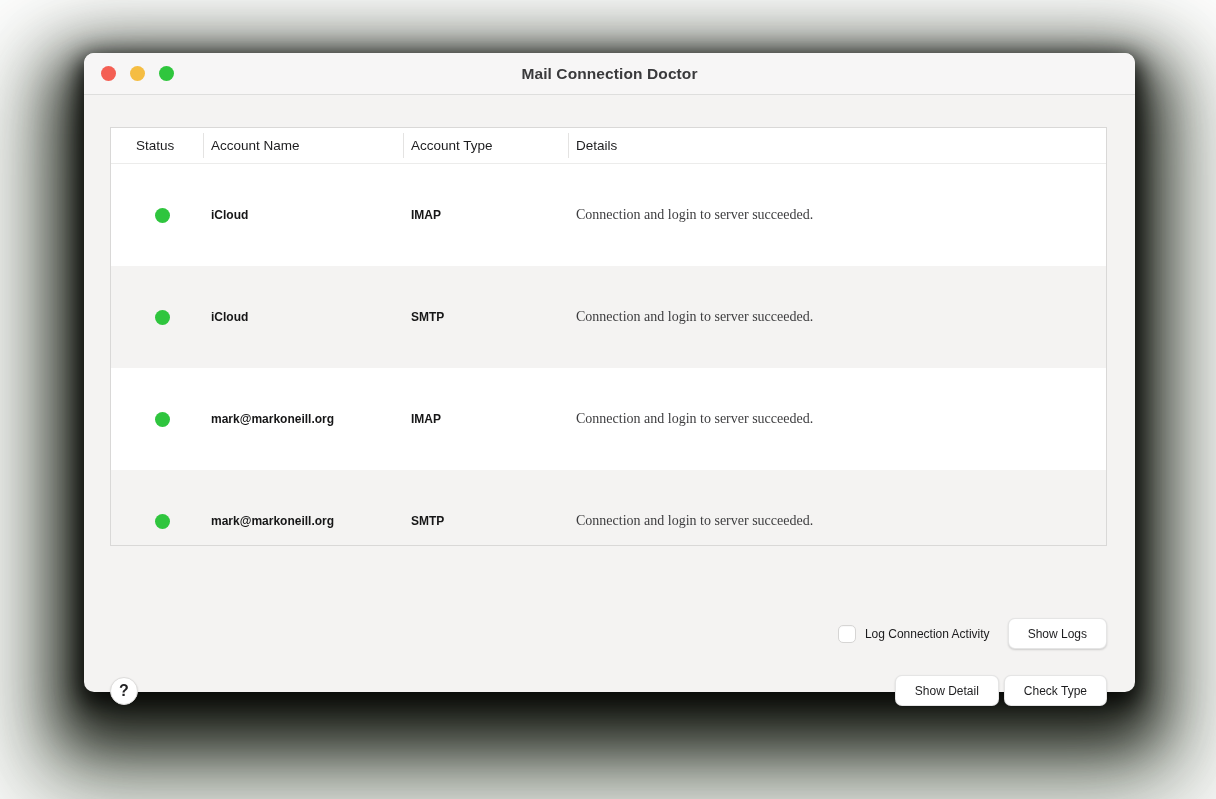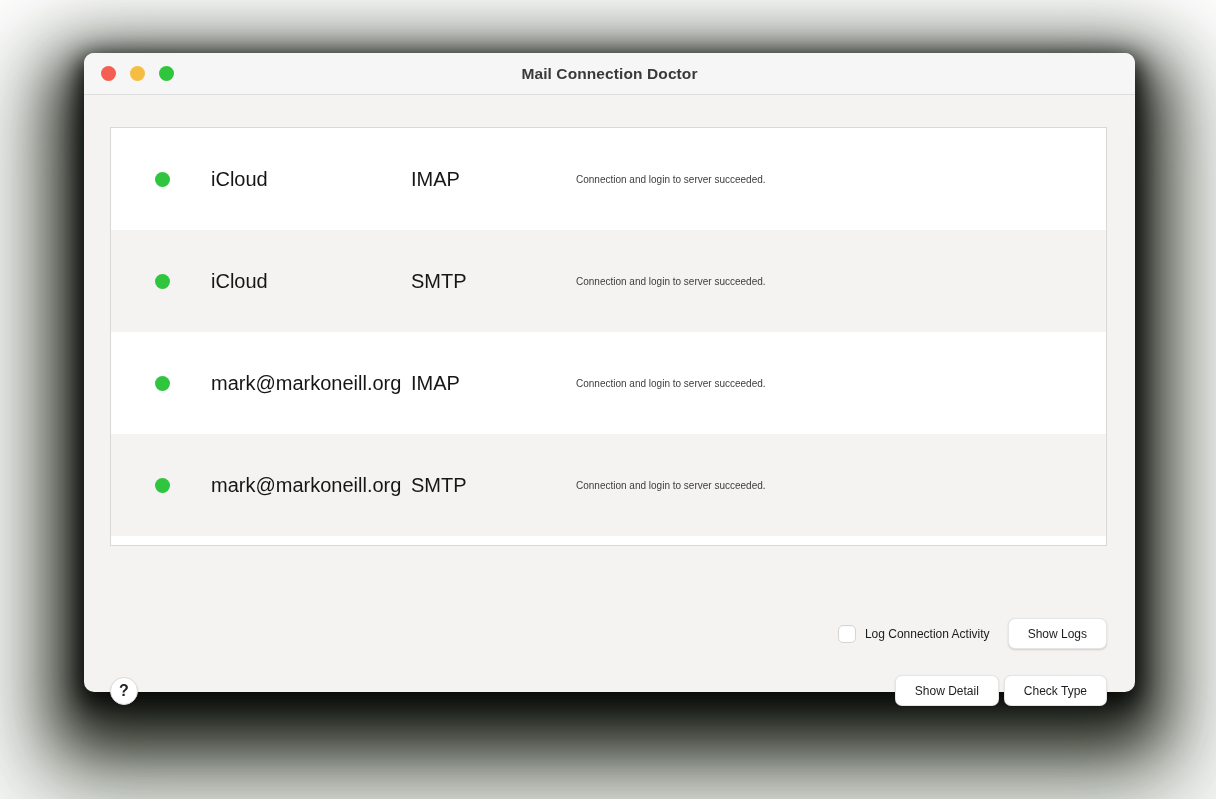--- a/index.html
+++ b/index.html
@@ -105,26 +105,28 @@
     display: flex;
     justify-content: center;
     padding-left: 10px;
   }
   .status-dot {
     width: 15px; height: 15px;
     border-radius: 50%;
     background: #2fc53e;
   }
   .td.name, .td.type {
-    font-size: 20px;
+    font-size: 12px;
     color: #161617;
+    font-weight: bold;
   }
   .td.details {
-    font-size: 10px;
+    font-size: 14px;
     color: #3d3d3f;
+    font-family: Liberation Serif, serif;
   }
 
   
   .log-row {
     position: absolute;
     right: 28px; top: 523px;
     display: flex;
     align-items: center;
   }
   .checkbox {
@@ -189,20 +191,26 @@
         <div class="tl close"></div>
         <div class="tl min"></div>
         <div class="tl zoom"></div>
       </div>
       <div class="window-title">Mail Connection Doctor</div>
     </div>
 
     <div class="body">
 
       <div class="table">
+        <div class="thead">
+          <div class="th">Status</div>
+          <div class="th">Account Name</div>
+          <div class="th">Account Type</div>
+          <div class="th">Details</div>
+        </div>
 
         <div class="trow">
           <div class="td status-cell">
             <div class="status-dot"></div>
           </div>
           <div class="td name">iCloud</div>
           <div class="td type">IMAP</div>
           <div class="td details">Connection and login to server succeeded.</div>
         </div>
 

